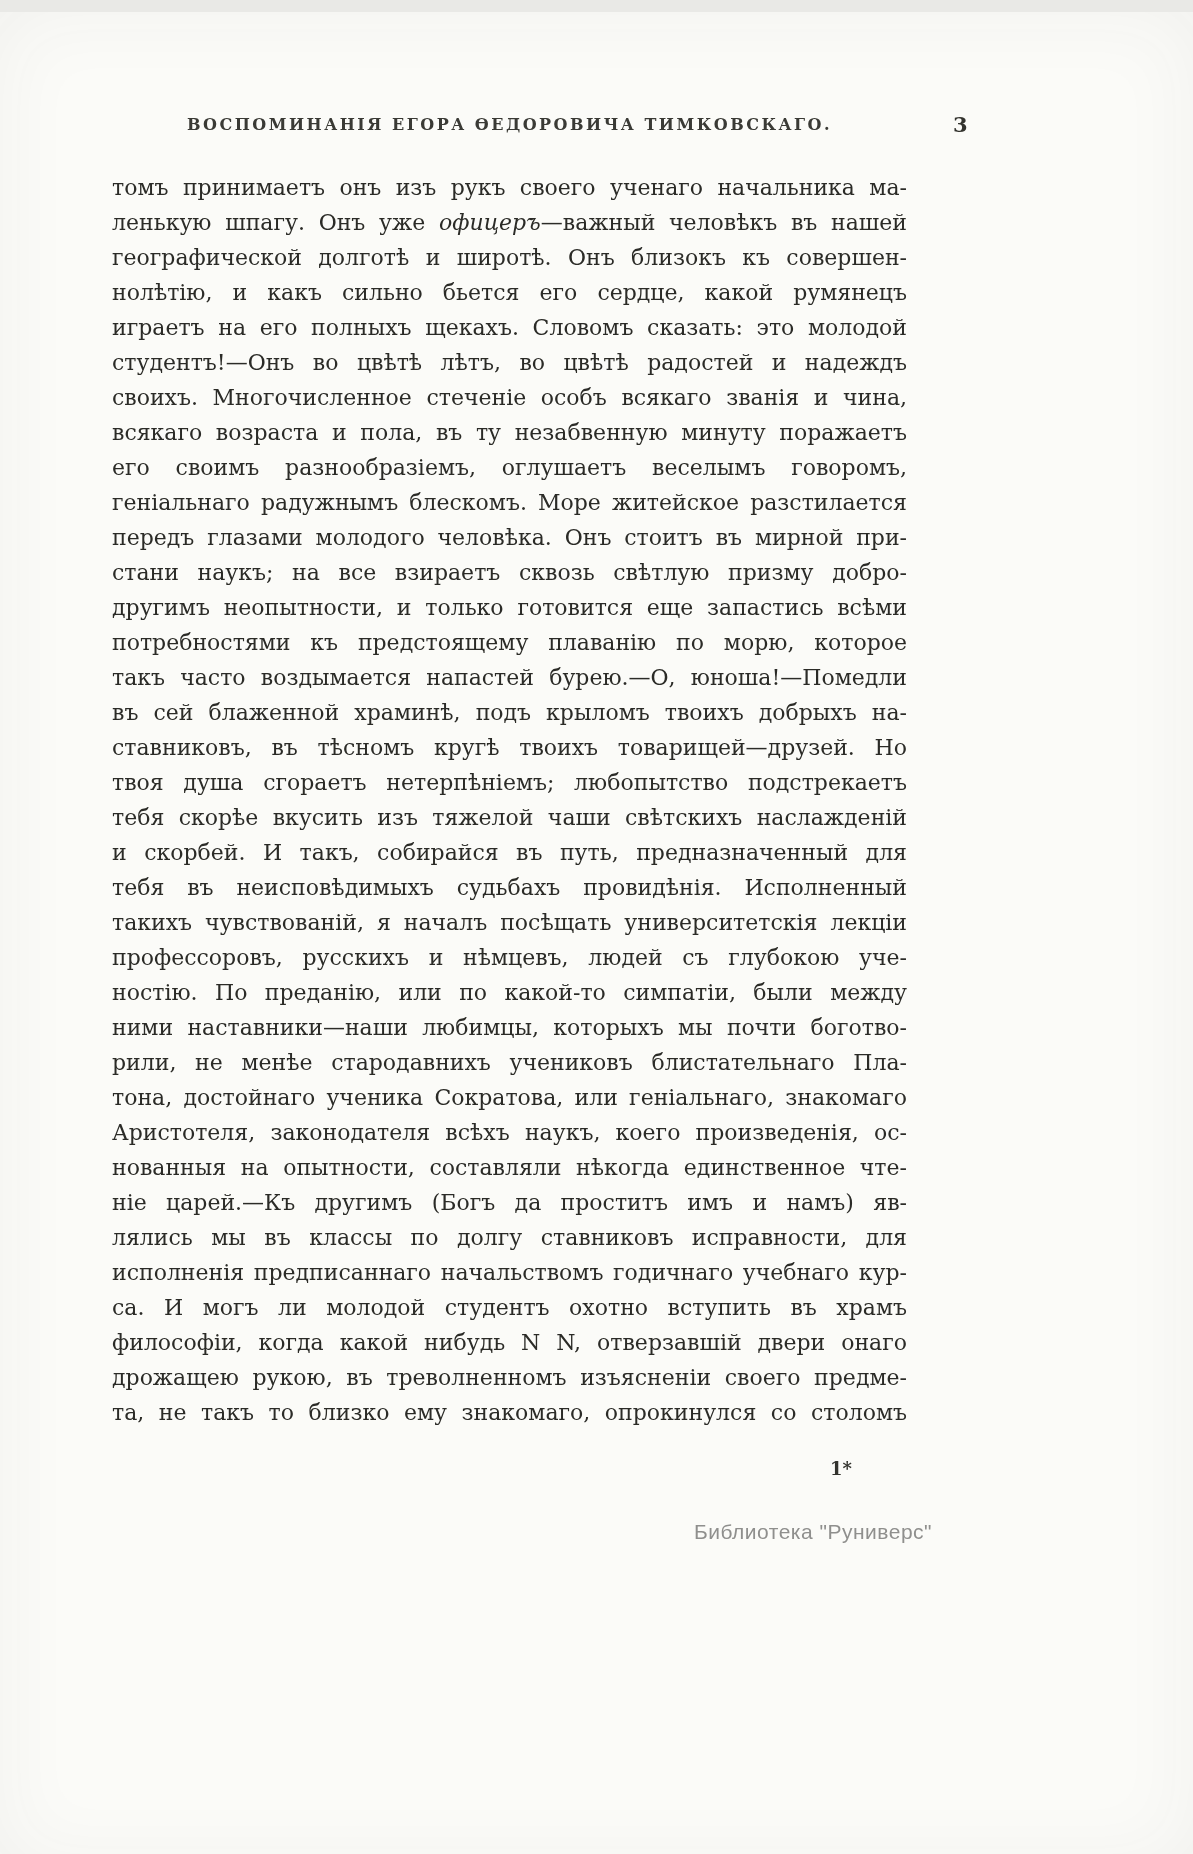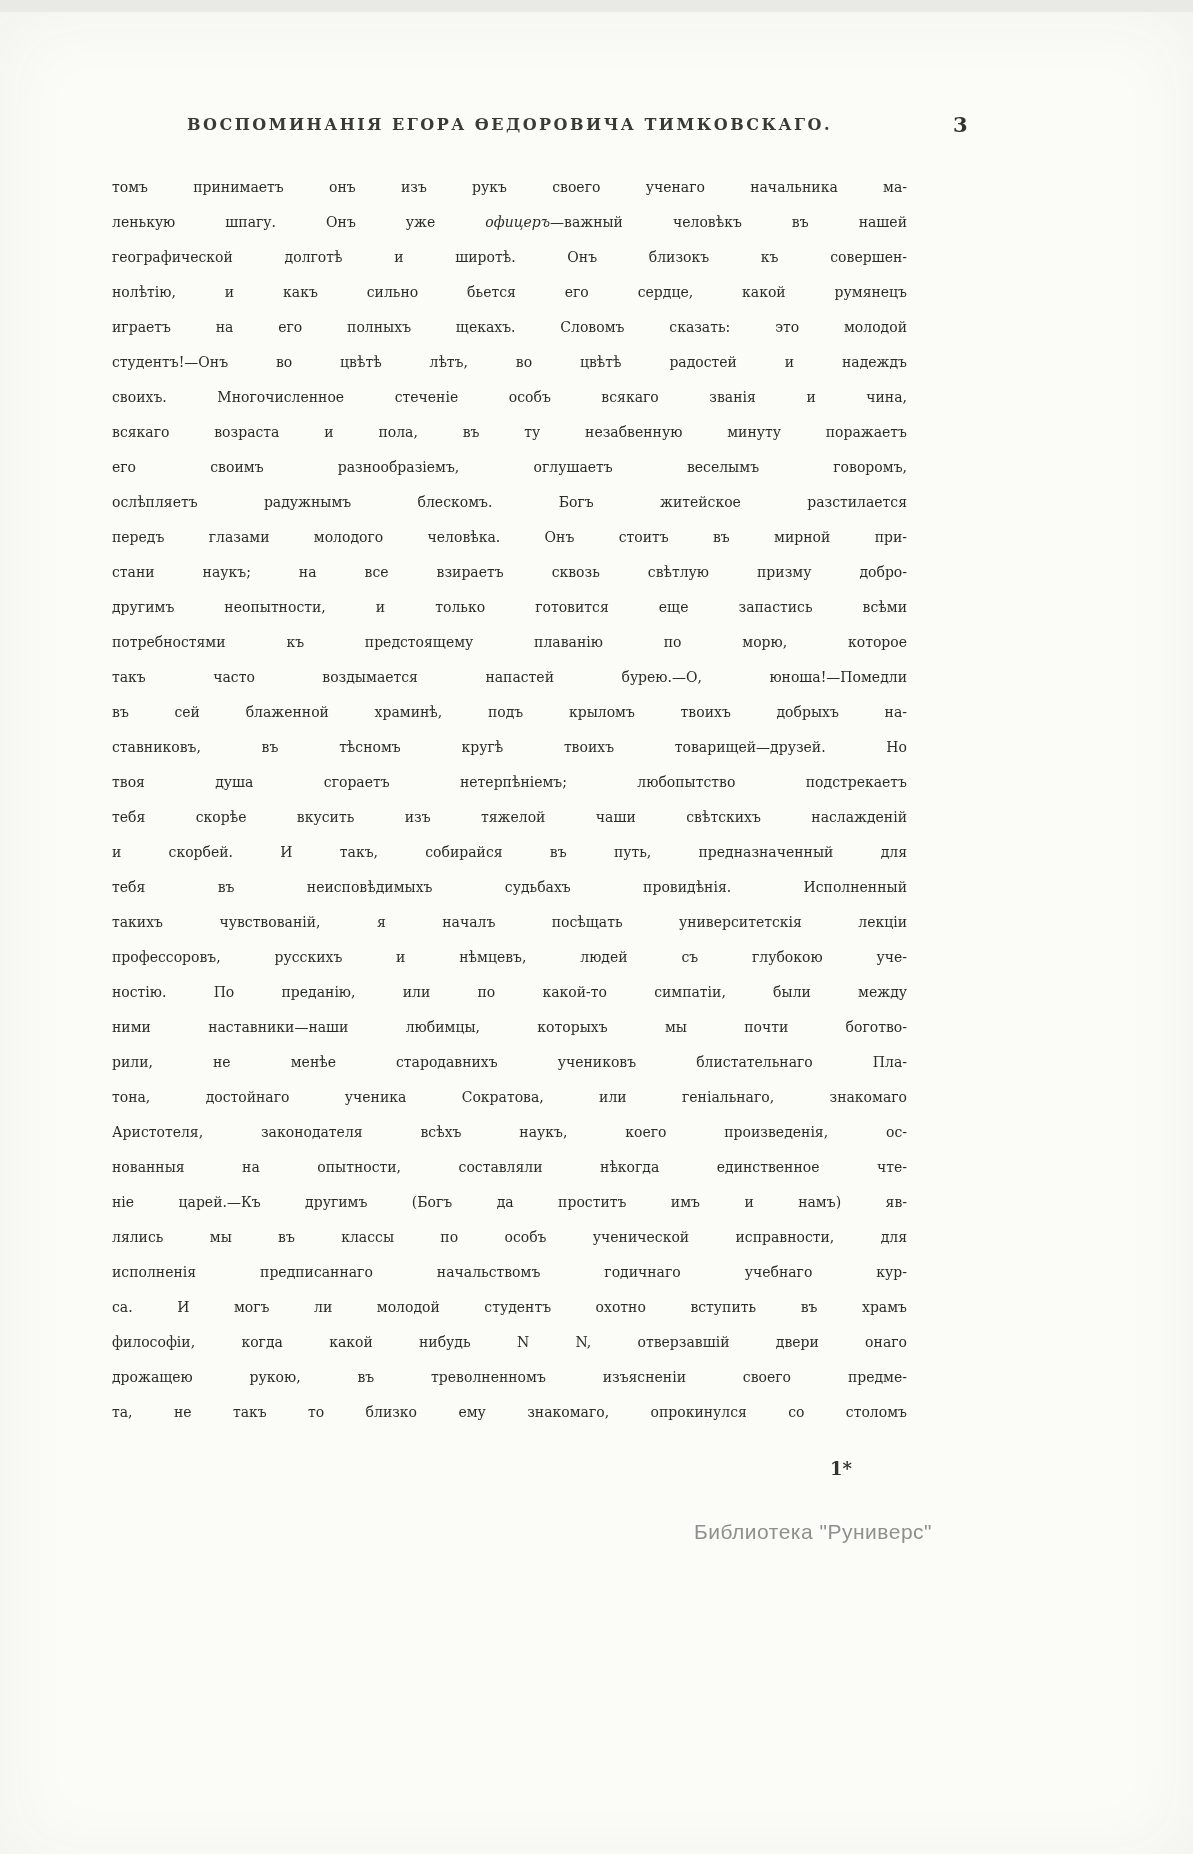--- a/index.html
+++ b/index.html
@@ -38,21 +38,21 @@
     top: 100px;
     font-size: 21px;
     font-weight: 700;
     color: #33332e;
   }
   .text-block {
     position: absolute;
     left: 112px;
     top: 158px;
     width: 795px;
-    font-size: 14px;
+    font-size: 22px;
     line-height: 35px;
     color: #2b2b27;
   }
   .text-block .line {
     text-align: justify;
     text-align-last: justify;
     height: 35px;
     overflow: hidden;
   }
   .text-block em {
@@ -89,42 +89,42 @@
   <div class="text-block">
       <div class="line">томъ принимаетъ онъ изъ рукъ своего ученаго начальника ма-</div>
       <div class="line">ленькую шпагу. Онъ уже <em>офицеръ</em>—важный человѣкъ въ нашей</div>
       <div class="line">географической долготѣ и широтѣ. Онъ близокъ къ совершен-</div>
       <div class="line">нолѣтію, и какъ сильно бьется его сердце, какой румянецъ</div>
       <div class="line">играетъ на его полныхъ щекахъ. Словомъ сказать: это молодой</div>
       <div class="line">студентъ!—Онъ во цвѣтѣ лѣтъ, во цвѣтѣ радостей и надеждъ</div>
       <div class="line">своихъ. Многочисленное стеченіе особъ всякаго званія и чина,</div>
       <div class="line">всякаго возраста и пола, въ ту незабвенную минуту поражаетъ</div>
       <div class="line">его своимъ разнообразіемъ, оглушаетъ веселымъ говоромъ,</div>
-      <div class="line">ослѣпляетъ радужнымъ блескомъ. Богъ житейское разстилается</div>
+      <div class="line">геніальнаго радужнымъ блескомъ. Море житейское разстилается</div>
       <div class="line">передъ глазами молодого человѣка. Онъ стоитъ въ мирной при-</div>
       <div class="line">стани наукъ; на все взираетъ сквозь свѣтлую призму добро-</div>
       <div class="line">другимъ неопытности, и только готовится еще запастись всѣми</div>
       <div class="line">потребностями къ предстоящему плаванію по морю, которое</div>
       <div class="line">такъ часто воздымается напастей бурею.—О, юноша!—Помедли</div>
       <div class="line">въ сей блаженной храминѣ, подъ крыломъ твоихъ добрыхъ на-</div>
       <div class="line">ставниковъ, въ тѣсномъ кругѣ твоихъ товарищей—друзей. Но</div>
       <div class="line">твоя душа сгораетъ нетерпѣніемъ; любопытство подстрекаетъ</div>
       <div class="line">тебя скорѣе вкусить изъ тяжелой чаши свѣтскихъ наслажденій</div>
       <div class="line">и скорбей. И такъ, собирайся въ путь, предназначенный для</div>
       <div class="line">тебя въ неисповѣдимыхъ судьбахъ провидѣнія. Исполненный</div>
       <div class="line">такихъ чувствованій, я началъ посѣщать университетскія лекціи</div>
       <div class="line">профессоровъ, русскихъ и нѣмцевъ, людей съ глубокою уче-</div>
       <div class="line">ностію. По преданію, или по какой-то симпатіи, были между</div>
       <div class="line">ними наставники—наши любимцы, которыхъ мы почти боготво-</div>
       <div class="line">рили, не менѣе стародавнихъ учениковъ блистательнаго Пла-</div>
       <div class="line">тона, достойнаго ученика Сократова, или геніальнаго, знакомаго</div>
       <div class="line">Аристотеля, законодателя всѣхъ наукъ, коего произведенія, ос-</div>
       <div class="line">нованныя на опытности, составляли нѣкогда единственное чте-</div>
       <div class="line">ніе царей.—Къ другимъ (Богъ да проститъ имъ и намъ) яв-</div>
-      <div class="line">лялись мы въ классы по особъ ученической исправности, для</div>
+      <div class="line">лялись мы въ классы по долгу ставниковъ исправности, для</div>
       <div class="line">исполненія предписаннаго начальствомъ годичнаго учебнаго кур-</div>
       <div class="line">са. И могъ ли молодой студентъ охотно вступить въ храмъ</div>
       <div class="line">философіи, когда какой нибудь N N, отверзавшій двери онаго</div>
       <div class="line">дрожащею рукою, въ треволненномъ изъясненіи своего предме-</div>
       <div class="line">та, не такъ то близко ему знакомаго, опрокинулся со столомъ</div>
     </div>
 
   <div class="signature-mark">1*</div>
 
   <div class="watermark">Библиотека "Руниверс"</div>

